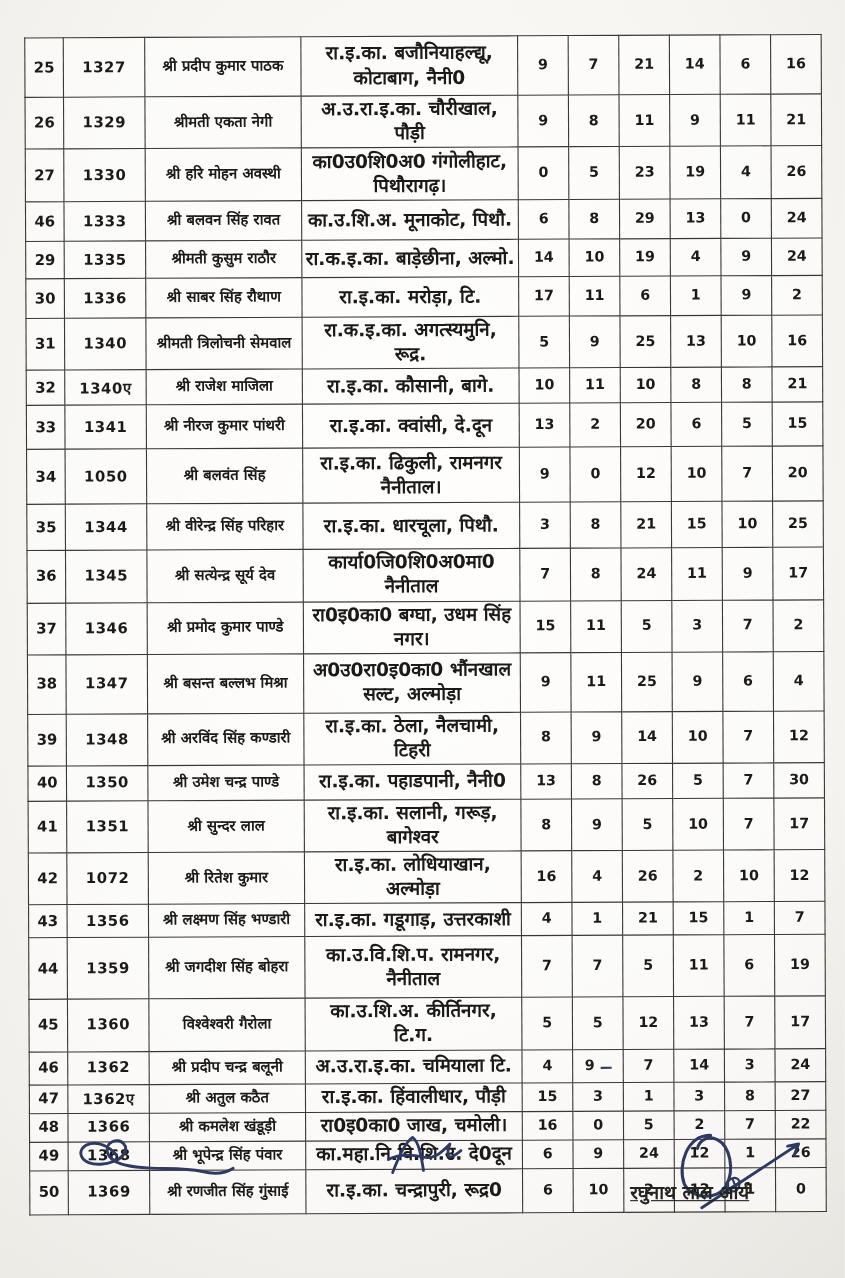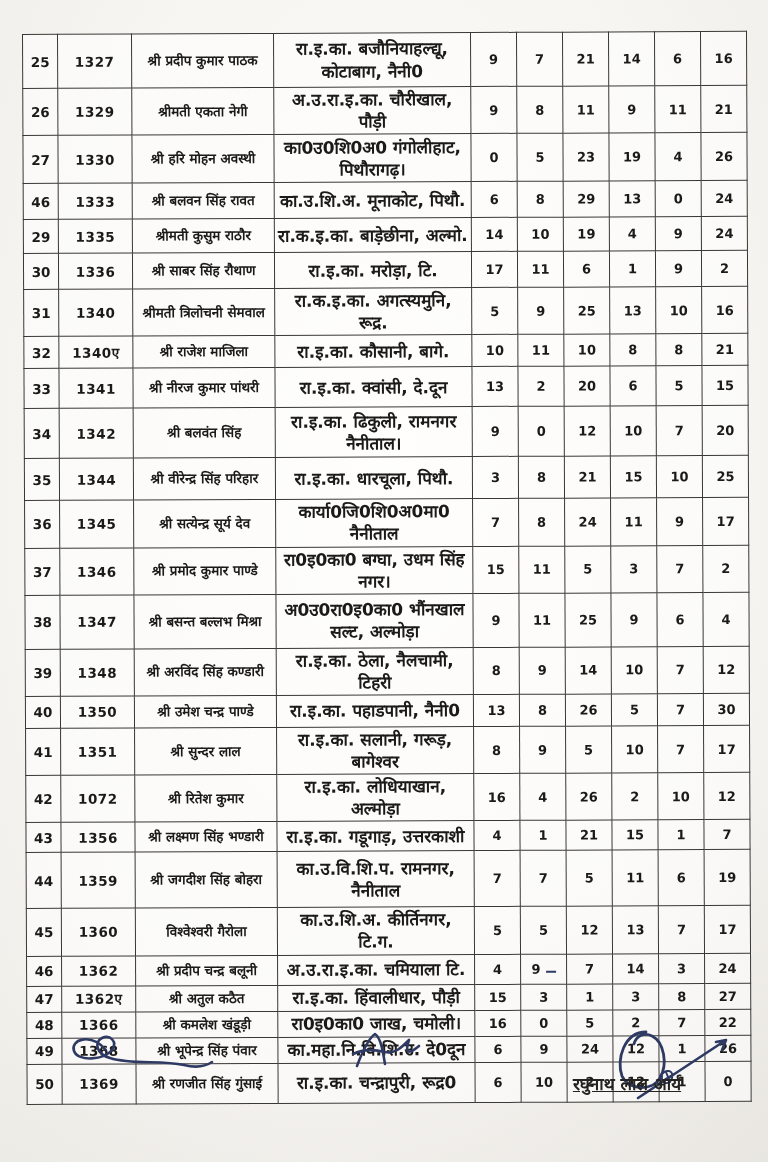--- a/index.html
+++ b/index.html
@@ -179,21 +179,21 @@
           <td class="school">रा.इ.का. क्वांसी, दे.दून</td>
           <td class="val">13</td>
           <td class="val">2</td>
           <td class="val">20</td>
           <td class="val">6</td>
           <td class="val">5</td>
           <td class="val">15</td>
         </tr>
         <tr style="height: 50px;">
           <td class="sn">34</td>
-          <td class="id">1342</td>
+          <td class="id">1050</td>
           <td class="name">श्री बलवंत सिंह</td>
           <td class="school">रा.इ.का. ढिकुली, रामनगर नैनीताल।</td>
           <td class="val">9</td>
           <td class="val">0</td>
           <td class="val">12</td>
           <td class="val">10</td>
           <td class="val">7</td>
           <td class="val">20</td>
         </tr>
         <tr style="height: 42px;">

